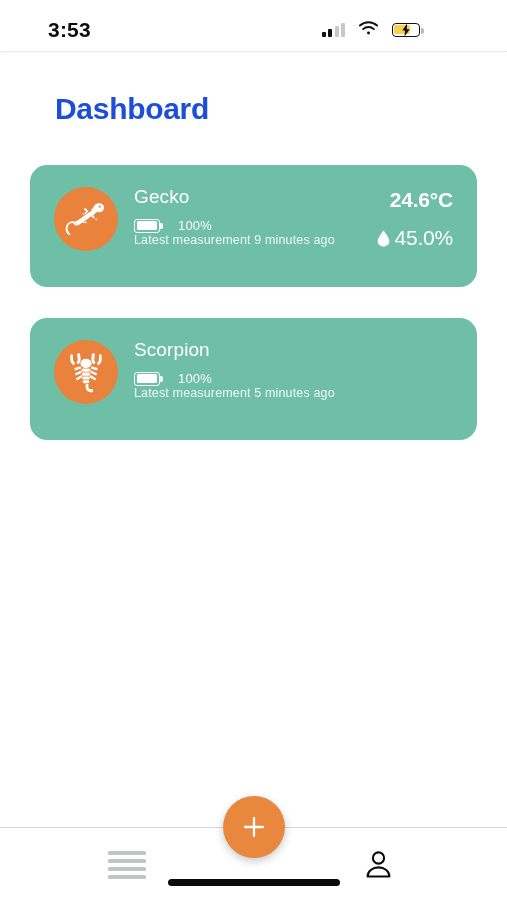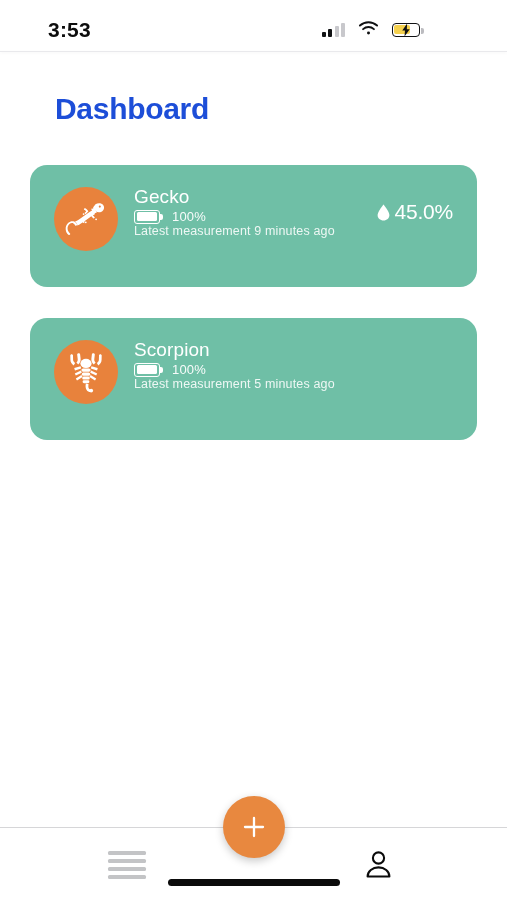--- a/index.html
+++ b/index.html
@@ -82,21 +82,21 @@
     width:64px; height:64px; border-radius:50%;
     background:#e8823c;
     display:flex; align-items:center; justify-content:center;
   }
   .avatar svg { display:block; }
   .card-mid { position:absolute; left:104px; top:20px; width:210px; }
   .pet-name {
     font-size:19px; color:#ffffff; font-weight:normal;
     letter-spacing:0.1px; line-height:24px;
   }
-  .batt-row { display:flex; align-items:center; gap:12px; }
+  .batt-row { display:flex; align-items:center; gap:18px; margin-top:9px; }
   .batt-icon {
     position:relative; width:26px; height:14px;
     border:1.7px solid #ffffff; border-radius:3px;
   }
   .batt-icon:after {
     content:""; position:absolute; right:-4px; top:3.5px;
     width:2.6px; height:6px; border-radius:0 2px 2px 0; background:#ffffff;
   }
   .batt-icon .lvl {
     position:absolute; left:1.8px; top:1.8px; bottom:1.8px; right:1.8px;
@@ -222,20 +222,21 @@
         <div class="pet-name">Gecko</div>
         <div class="batt-row">
           <span class="batt-icon">
               <span class="lvl"></span>
             </span>
           <span class="batt-pct">100%</span>
         </div>
         <div class="latest">Latest measurement 9 minutes ago</div>
       </div>
       <div class="card-right">
+        <div class="temp">24.6°C</div>
         <div class="hum-row">
           <svg class="drop" viewBox="0 0 13 17">
               <path d="M6.5 0.4C6.5 0.4 0.6 7.3 0.6 11.1 0.6 14.3 3.2 16.6 6.5 16.6s5.9-2.3 5.9-5.5C12.4 7.3 6.5 0.4 6.5 0.4z" fill="#ffffff"></path>
             </svg>
           <span class="hum">45.0%</span>
         </div>
       </div>
     </div>
 
     <div class="card">

